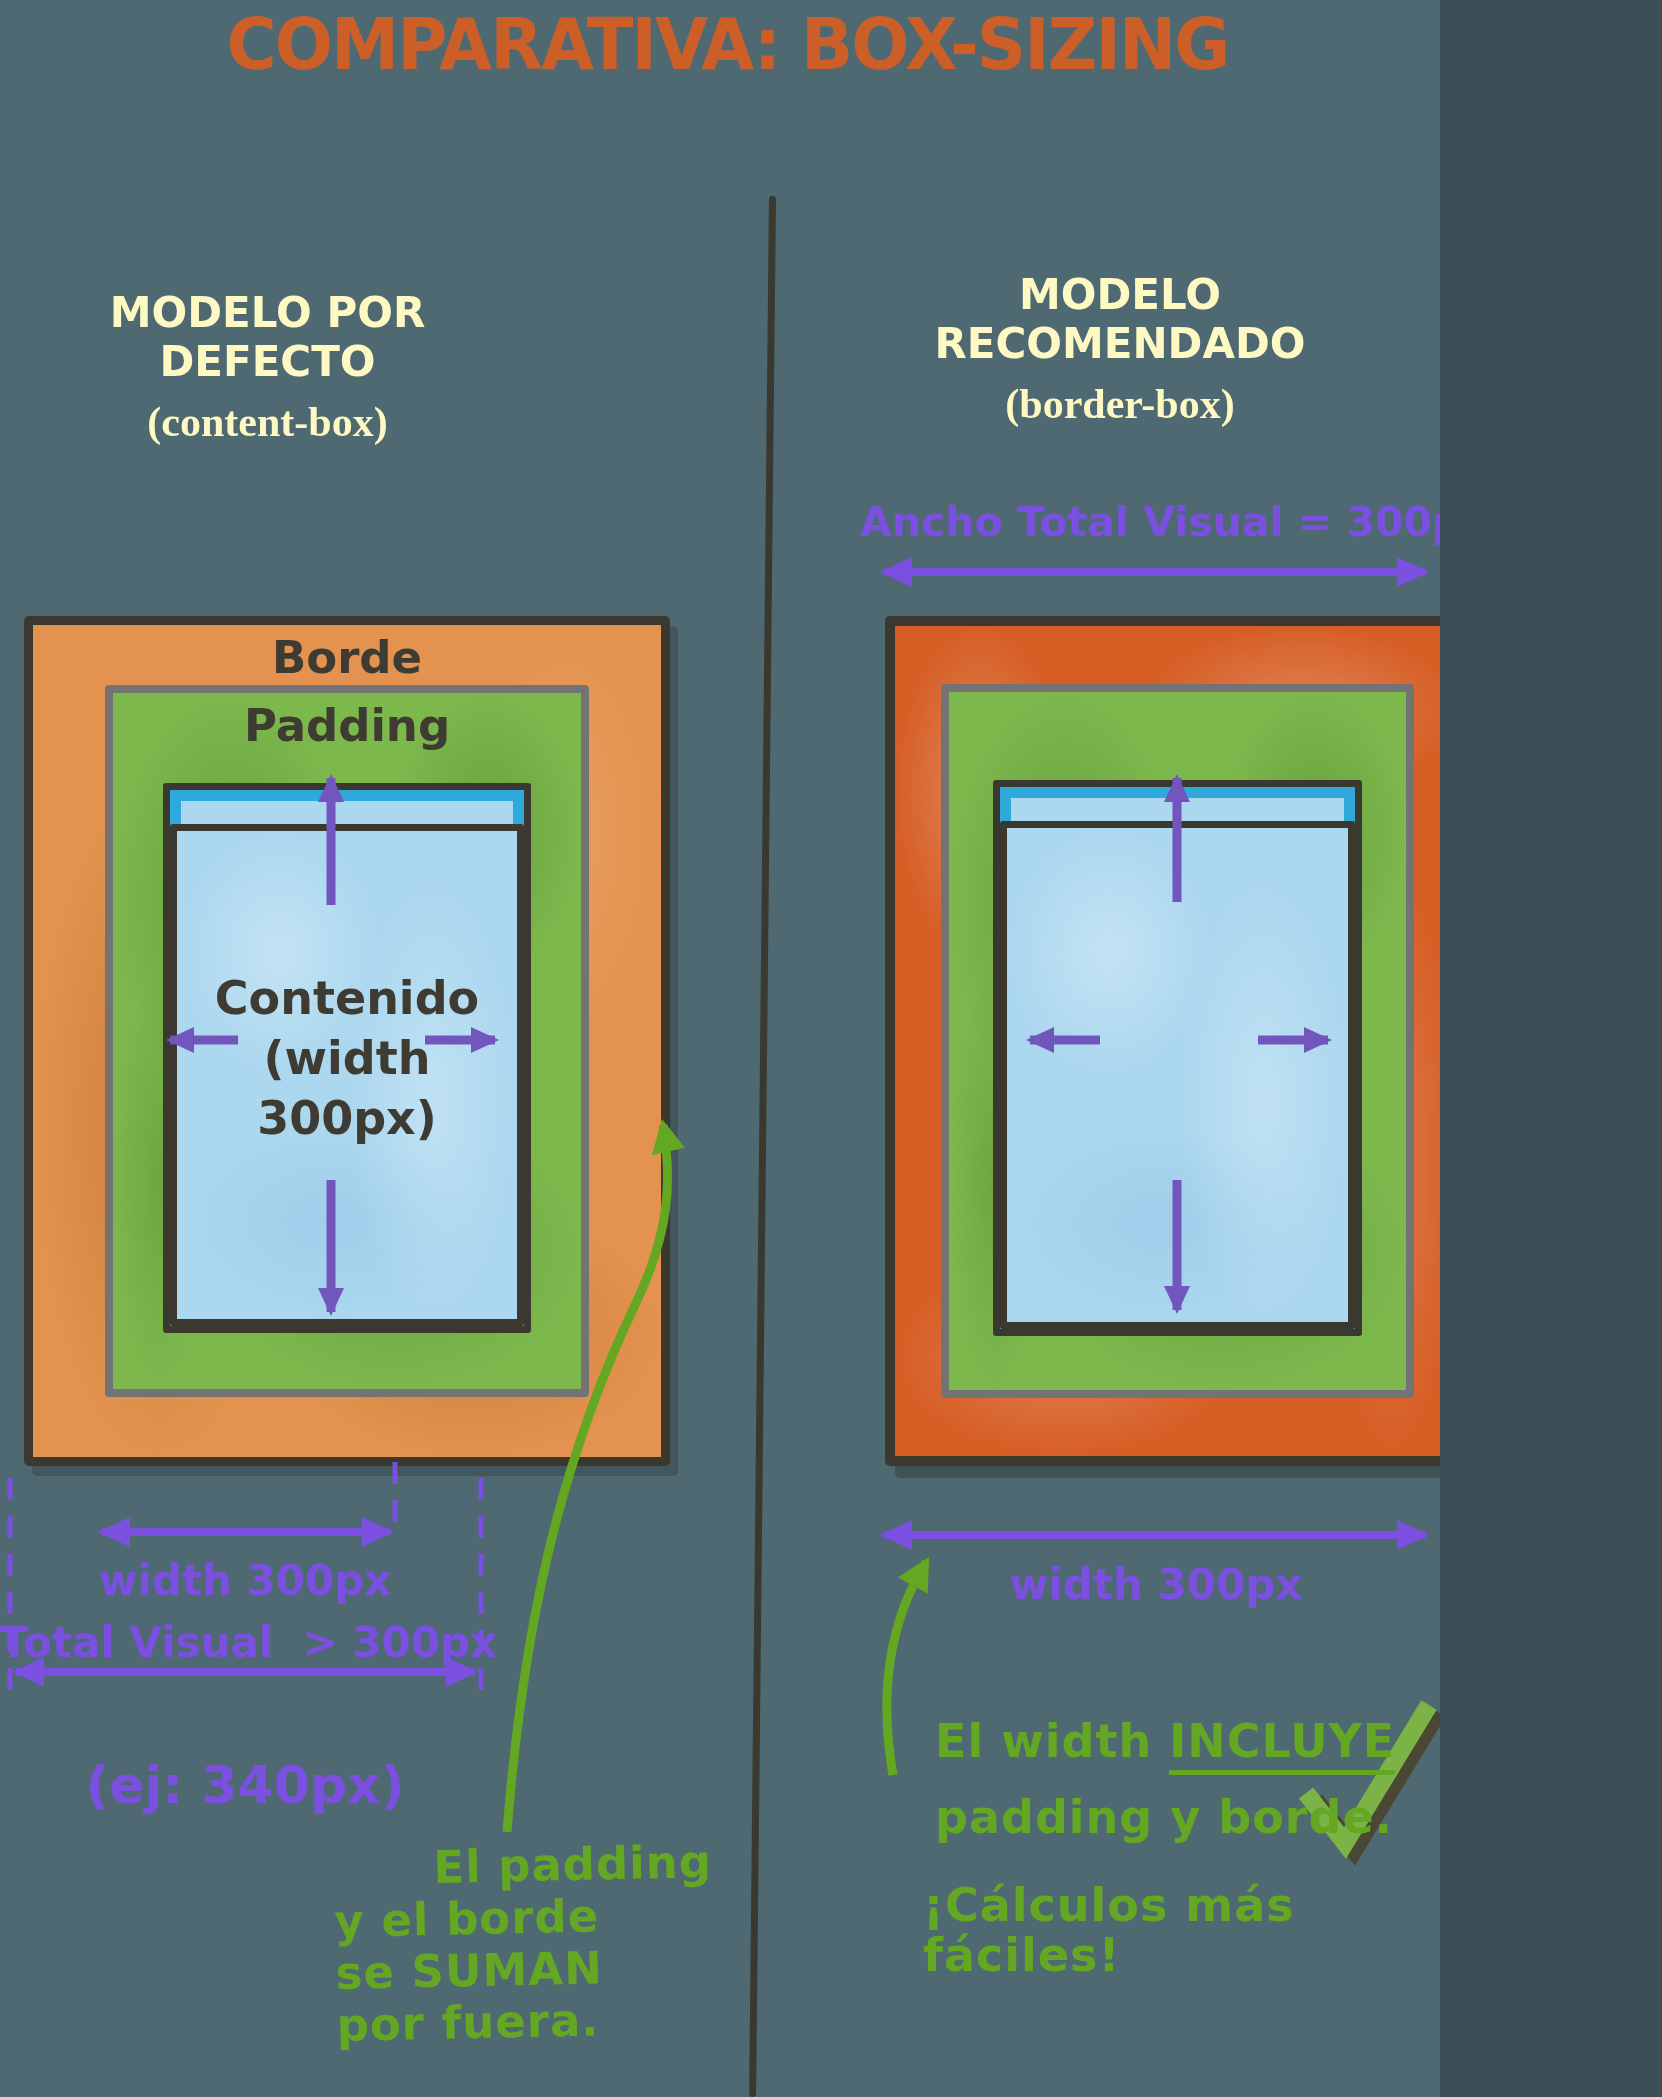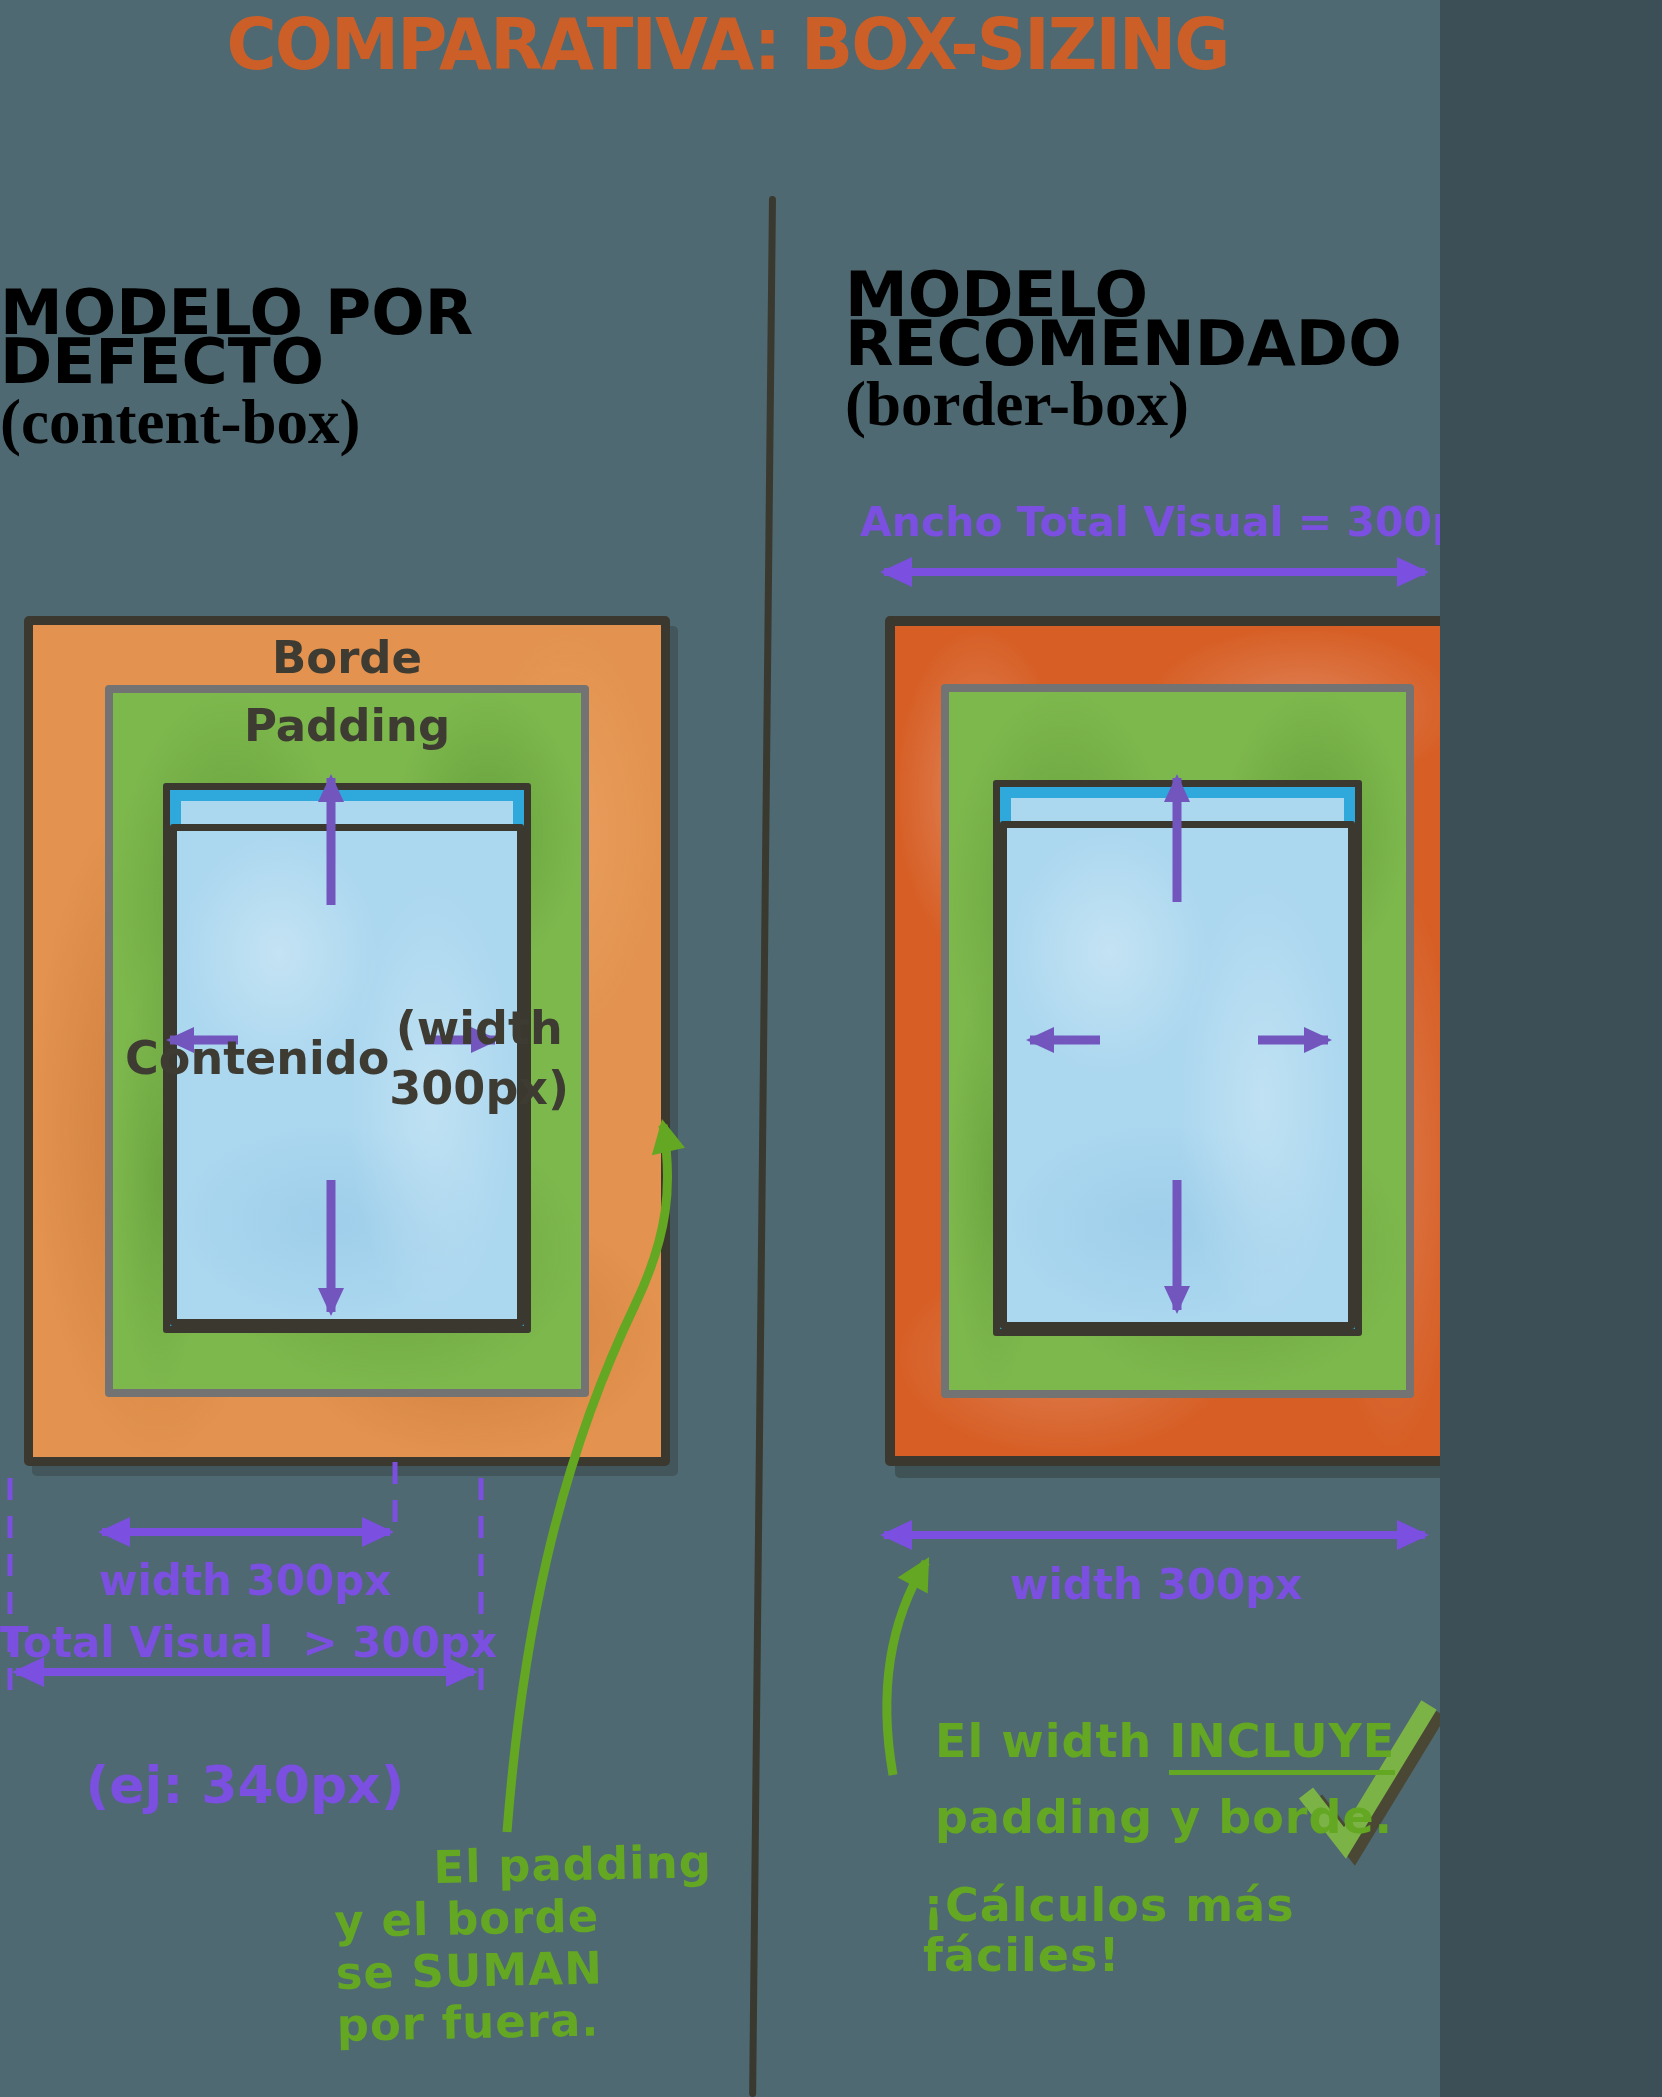--- a/index.html
+++ b/index.html
@@ -6,37 +6,37 @@
   #canvas{position:relative;width:1440px;height:2097px;background:#4E6972;overflow:hidden;
           font-family:"DejaVu Sans",sans-serif;}
   .abs{position:absolute;}
   
   .title{left:0;top:2px;width:1455px;text-align:center;font-size:72px;font-weight:bold;
          color:#CC5F28;letter-spacing:-2px;transform:scaleX(0.95);transform-origin:center top;}
   
   .divider{left:769px;top:196px;width:7px;height:1901px;background:#3A392F;
            transform:rotate(0.6deg);transform-origin:50% 0;border-radius:4px;}
   
-  .col-head{font-weight:bold;color:#000000;font-size:63px;line-height:49px;}
+  .col-head{font-weight:bold;color:#fef9c3;text-align:center;font-size:42px;line-height:49px;}
   .col-head .sub{margin-top:12px;font-family:Liberation Serif, serif;}
   .lh{left:0;top:288px;width:535px;}
   .rh{left:845px;top:270px;width:550px;}
   
   .measure{color:#7B4FE0;font-weight:bold;text-align:center;white-space:pre;}
   
   .sketchbox{box-sizing:border-box;border:9px solid #3B382F;border-radius:5px;}
   .leftbox{left:24px;top:616px;width:646px;height:850px;background:#E3934F;
            box-shadow:8px 10px 0 rgba(30,30,22,.25);}
   .rightbox{left:885px;top:616px;width:585px;height:850px;background:#D75F26;border-width:10px;
             box-shadow:10px 12px 0 rgba(30,30,22,.3);}
   .greenband{position:absolute;background:#7DB84D;border:8px solid #737373;border-radius:4px;}
   .lb-green{left:72px;right:72px;top:60px;bottom:60px;}
   .rb-green{left:46px;right:46px;top:58px;bottom:58px;}
   .blue{position:absolute;border:7px solid #3B382F;background:#ABD7EF;border-radius:3px;
-        display:flex;align-items:center;justify-content:center;margin-top:34px;}
+        display:flex;flex-direction:column;align-items:center;justify-content:center;margin-top:34px;}
   .lb-blue{left:50px;right:50px;top:56px;bottom:56px;}
   .rb-blue{left:44px;right:44px;top:54px;bottom:54px;}
   .blue-edge{position:absolute;inset:0;border:11px solid #2FA8DC;pointer-events:none;}
   .band-label{position:absolute;top:6px;left:0;width:100%;text-align:center;
               font-size:45px;font-weight:bold;color:#3E3B33;}
   .content-label{font-size:46px;font-weight:bold;color:#3E3B33;line-height:60px;text-align:center;z-index:2;}
   
   .spots{position:absolute;inset:0;pointer-events:none;border-radius:3px;}
   .spots.light{background-image:
      radial-gradient(closest-side at 15% 20%,rgba(255,255,255,.25),transparent),

